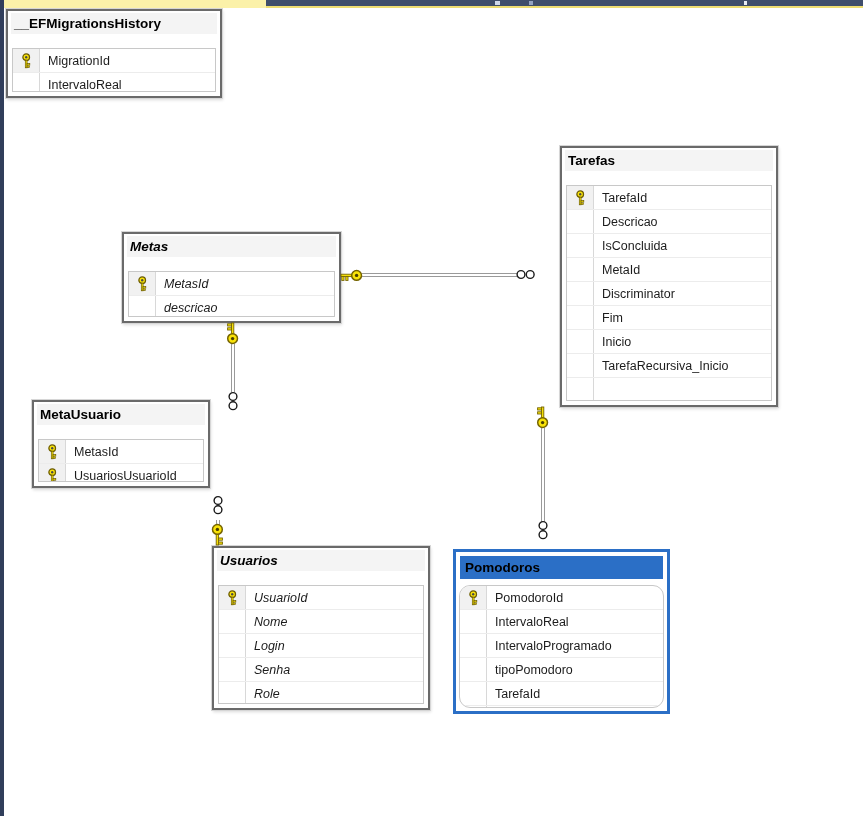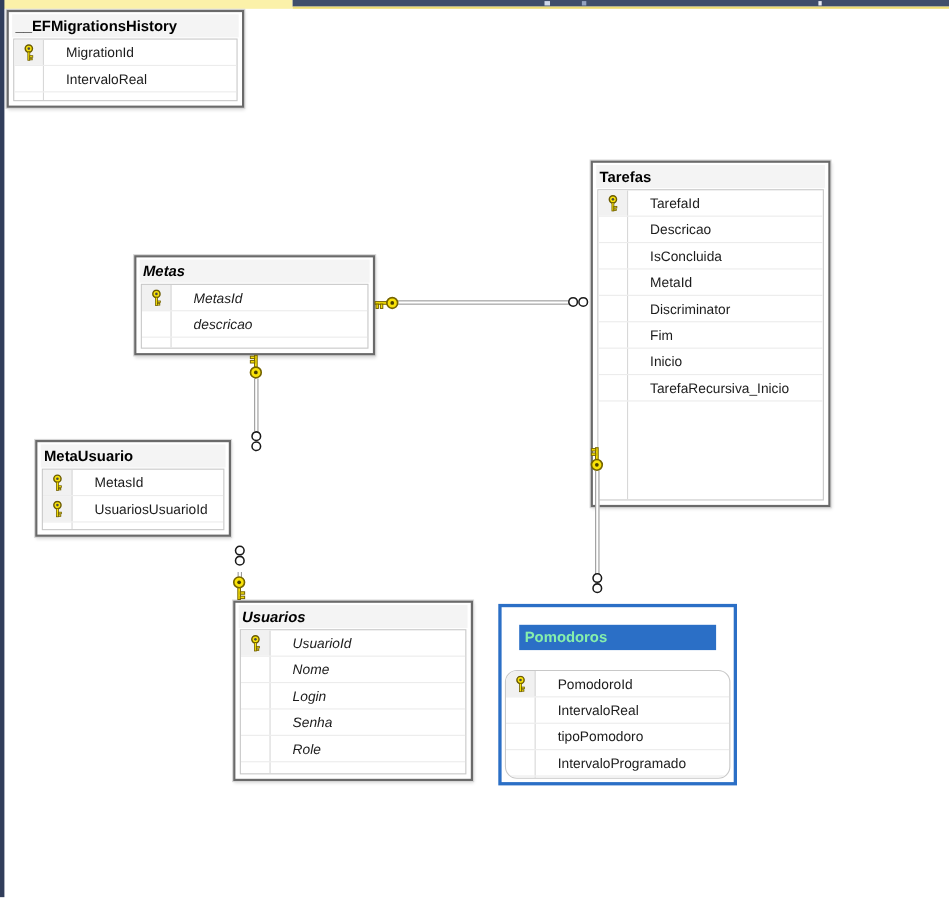--- a/index.html
+++ b/index.html
@@ -14,37 +14,37 @@
   .topbar-line{position:absolute;left:266px;top:6px;width:597px;height:2px;background:#efdd71;}
   .tb-mark{position:absolute;top:1px;height:4px;}
 
   
   .tnode{
     position:absolute;box-sizing:border-box;display:flex;flex-direction:column;
     background:#fff;border:2px solid #6a6a6a;
     box-shadow:0 0 0 1px #d6d6d6,1px 2px 3px rgba(0,0,0,.15);
   }
   .thead{
-    margin:2px 3px 0;height:21px;min-height:21px;display:flex;align-items:center;
+    margin:2px 3px 13px;height:21px;min-height:21px;display:flex;align-items:center;
     padding-left:3px;font-weight:bold;font-size:13.5px;color:#000;background:#f4f4f4;
     white-space:nowrap;overflow:hidden;
   }
   .tbody{
     margin:1px 4px 4px;border:1px solid #c8c8c8;flex:1;display:flex;flex-direction:column;
     overflow:hidden;background:#fff;
   }
   .trow{height:23px;min-height:23px;display:flex;align-items:stretch;border-bottom:1px solid #ececec;}
   .trow.filler{flex:1;height:auto;min-height:8px;border-bottom:none;}
   .icell{width:26px;min-width:26px;border-right:1px solid #d8d8d8;display:flex;align-items:center;justify-content:center;}
   .icell.pk{background:#f1f1f1;}
-  .cname{display:flex;align-items:center;padding-left:20px;font-size:12.5px;color:#1c1c1c;white-space:nowrap;}
+  .cname{display:flex;align-items:center;padding-left:8px;font-size:12.5px;color:#1c1c1c;white-space:nowrap;}
 
   
   .tnode.selected{border:3px solid #2b6fc6;box-shadow:none;}
-  .tnode.selected .thead{margin:16px;height:23px;min-height:23px;background:#2b6fc6;color:#86efac;padding-left:5px;}
+  .tnode.selected .thead{margin:4px;height:23px;min-height:23px;background:#2b6fc6;color:#000000;padding-left:5px;}
   .tnode.selected .tbody{margin:2px 3px 3px;border-radius:11px;}
 
   
   .hline{position:absolute;height:4px;box-sizing:border-box;background:#fff;border-top:1px solid #9a9a9a;border-bottom:1px solid #9a9a9a;}
   .vline{position:absolute;width:4px;box-sizing:border-box;background:#fff;border-left:1px solid #9a9a9a;border-right:1px solid #9a9a9a;}
   .sym{position:absolute;line-height:0;}
 </style>
 </head>
 <body>
 
@@ -73,21 +73,21 @@
         </div>
         <div class="trow">
           <span class="icell"></span>
           <span class="cname">IntervaloReal</span>
         </div>
         <div class="trow filler">
           <span class="icell"></span>
         </div>
       </div>
     </div>
-    <div class="tnode" style="left: 537px; top: 146px; width: 218px; height: 315px;">
+    <div class="tnode" style="left: 560px; top: 146px; width: 218px; height: 261px;">
       <div class="thead">Tarefas</div>
       <div class="tbody">
         <div class="trow">
           <span class="icell pk">
             <svg width="11" height="16" viewBox="0 0 11 16">
     <circle cx="5.2" cy="4.2" r="3.3" fill="#f9e308" stroke="#6b5b00" stroke-width="1.3"></circle>
     <circle cx="5.2" cy="4.2" r="1.2" fill="#4a4a4a"></circle>
     <rect x="4.3" y="7.2" width="1.8" height="7.6" fill="#f9e308" stroke="#6b5b00" stroke-width="0.7"></rect>
     <rect x="6.0" y="10.6" width="2.8" height="1.5" fill="#f9e308" stroke="#6b5b00" stroke-width="0.7"></rect>
     <rect x="6.0" y="13.0" width="2.3" height="1.4" fill="#f9e308" stroke="#6b5b00" stroke-width="0.7"></rect>
@@ -234,25 +234,25 @@
   </svg>
           </span>
           <span class="cname">PomodoroId</span>
         </div>
         <div class="trow">
           <span class="icell"></span>
           <span class="cname">IntervaloReal</span>
         </div>
         <div class="trow">
           <span class="icell"></span>
+          <span class="cname">IntervaloProgramado</span>
+        </div>
+        <div class="trow">
+          <span class="icell"></span>
           <span class="cname">tipoPomodoro</span>
-        </div>
-        <div class="trow">
-          <span class="icell"></span>
-          <span class="cname">IntervaloProgramado</span>
         </div>
         <div class="trow">
           <span class="icell"></span>
           <span class="cname">TarefaId</span>
         </div>
         <div class="trow filler">
           <span class="icell"></span>
         </div>
       </div>
     </div>

